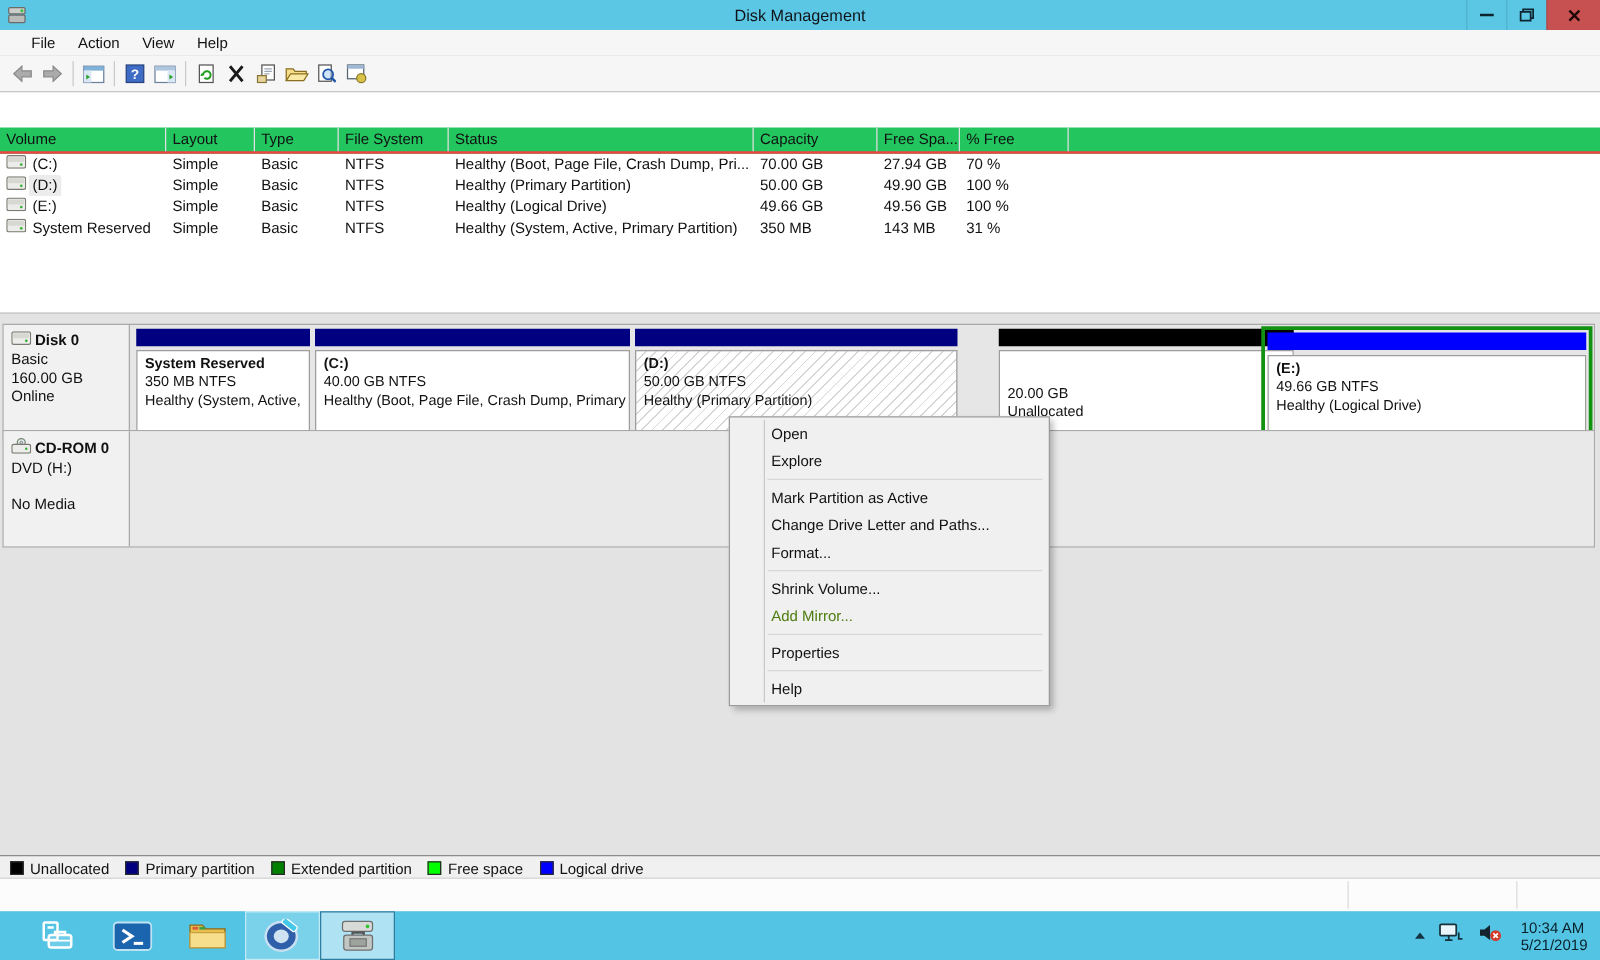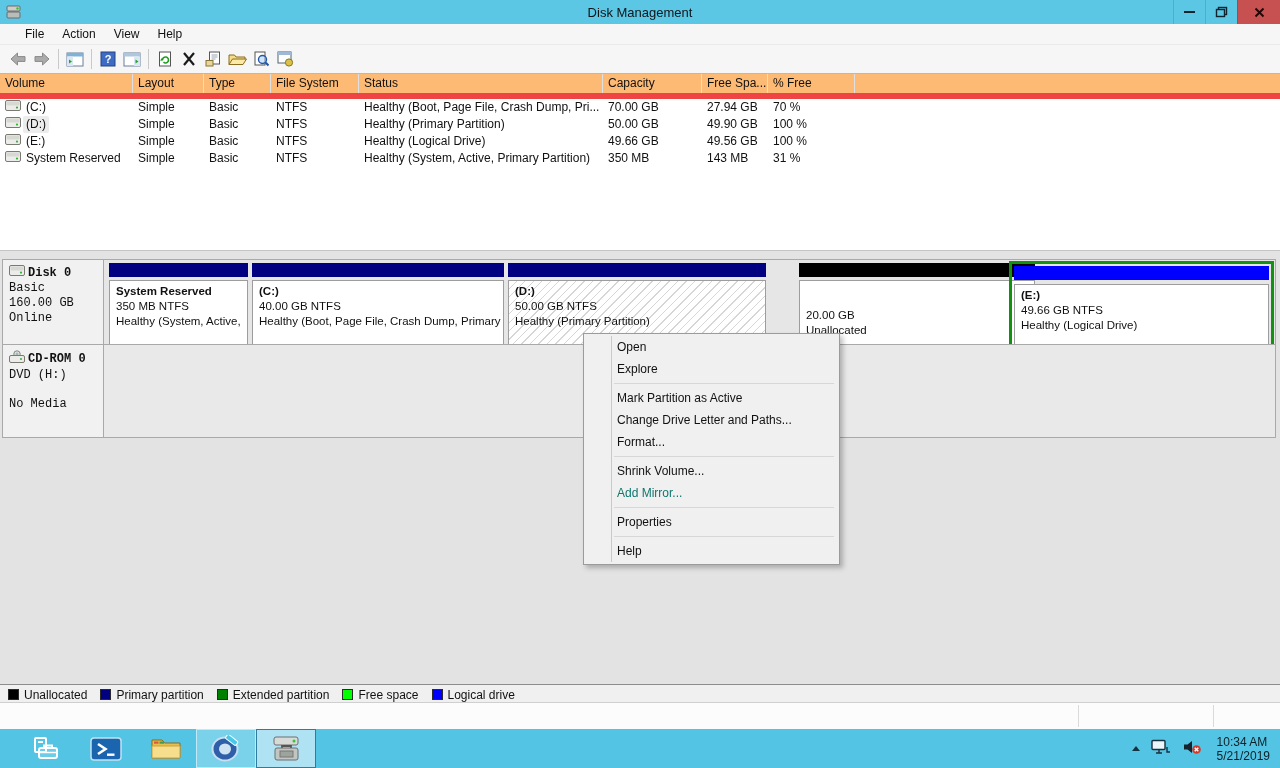--- a/index.html
+++ b/index.html
@@ -20,34 +20,34 @@
 
   .menubar { height:20px; background:#F5F6F5; border-bottom:1px solid #EAEAEA; display:flex; align-items:center; font-size:12px; color:#111; padding-left:16px; }
   .menu-item { padding:2px 9px; }
 
   .toolbar { height:28px; background:#F5F6F5; border-bottom:1px solid #B9B9B9; display:flex; align-items:center; padding-left:6px; }
   .tb-btn { width:24px; height:23px; display:flex; align-items:center; justify-content:center; }
   .tb-sep { width:1px; height:20px; background:#C9C9C9; margin:0 4px; }
 
   
   .listpane { height:176px; background:#FFF; font-size:12px; color:#111; overflow:hidden; }
-  .thead { display:flex; height:19px; line-height:19px; background:#fdba74; border-bottom:6px solid #ef4444; }
+  .thead { display:flex; height:19px; line-height:19px; background:#22c55e; border-bottom:2px solid #ef4444;margin-top:28px; }
   .th { box-sizing:border-box; padding:0 5px; border-right:1px solid #E0E0E0; white-space:nowrap; overflow:hidden; }
   .c0{width:133px}.c1{width:71px}.c2{width:67px}.c3{width:88px}.c4{width:244px}.c5{width:99px}.c6{width:66px}.c7{width:87px}.c8{flex:1;border-right:none}
   .tr { display:flex; height:17px; line-height:17px; }
   .td { box-sizing:border-box; padding:0 5px; white-space:nowrap; overflow:hidden; }
   .td.vol { display:flex; align-items:center; gap:5px; }
   .vol-sel { background:#ECECEC; border-radius:2px; padding:0 3px; margin-left:-3px; }
 
   
   .graphpane { position:absolute; left:0; top:250px; width:1280px; height:453px; background:#E3E3E3; border-top:1px solid #C4C4C4; }
   .disk-row { position:absolute; left:2px; width:1274px; height:94px; background:#DEDEDE; border:1px solid #A9A9A9; box-sizing:border-box; }
   .row-disk0 { top:8px; }
   .row-cdrom { top:93px; }
-  .disk-label { position:absolute; left:0; top:0; bottom:0; width:101px; background:#F1F1F1; border-right:1px solid #A9A9A9; box-sizing:border-box; padding:5px 6px; font-size:12px; color:#111;font-family:Liberation Mono, monospace; }
+  .disk-label { position:absolute; left:0; top:0; bottom:0; width:101px; background:#F1F1F1; border-right:1px solid #A9A9A9; box-sizing:border-box; padding:5px 6px; font-size:12px; color:#111; }
   .dl-name { font-weight:bold; display:flex; align-items:center; gap:3px; margin-bottom:1px; }
   .dl-line { line-height:15px; }
   .dl-gap { height:14px; }
   .track { position:absolute; left:101px; right:0; top:0; bottom:0; background:#E6E6E6; }
 
   .part { position:absolute; top:2px; bottom:2px; box-sizing:border-box; }
   .strip { height:14px; margin:1px 1px 2px 1px; }
   .strip.primary { background:#000080; }
   .strip.unallocated { background:#000000; }
   .strip.logical { background:#0000FF; }
@@ -68,21 +68,21 @@
 
   .statusbar { position:absolute; left:0; right:0; bottom:0; height:26px; background:#FCFCFC; border-top:1px solid #CFCFCF; }
   .sb-div { position:absolute; top:2px; bottom:2px; width:1px; background:#DADADA; }
 
   
   .context-menu { position:absolute; left:583px; top:333px; width:255px; background:#F0F0F0; border:1px solid #9B9B9B;
                   box-shadow:3px 3px 5px rgba(0,0,0,.25); padding:2px 0; font-size:12px; color:#111; z-index:20; }
   .context-menu::before { content:""; position:absolute; left:27px; top:2px; bottom:2px; width:1px; background:#C9C9C9; }
   .mi { height:22px; line-height:22px; padding-left:33px; position:relative; white-space:nowrap; }
   .mi.hl { background:#CFE8FA; border:1px solid #5AA2DC; margin:0 2px; height:20px; line-height:20px; padding-left:31px; }
-  .mi.dis { color:#0f766e; }
+  .mi.dis { color:#4d7c0f; }
   .msep { height:1px; background:#D7D7D7; margin:3px 5px 3px 30px; }
 
   
   .taskbar { position:absolute; left:0; bottom:0; width:1280px; height:39px; background:#54C4E4; display:flex; align-items:center; }
   .tasks { display:flex; margin-left:16px; height:39px; }
   .task { width:60px; height:39px; display:flex; align-items:center; justify-content:center; box-sizing:border-box; }
   .task.running { background:rgba(255,255,255,.22); box-shadow:inset 0 0 0 1px rgba(255,255,255,.55); }
   .task.pressed { background:rgba(225,245,252,.65); box-shadow:inset 0 0 0 1px #2E7D9E; }
   .tray { margin-left:auto; display:flex; align-items:center; gap:11px; padding-right:10px; height:39px; }
   .chevron-up { width:0; height:0; border-left:4px solid transparent; border-right:4px solid transparent; border-bottom:5px solid #12333F; }

